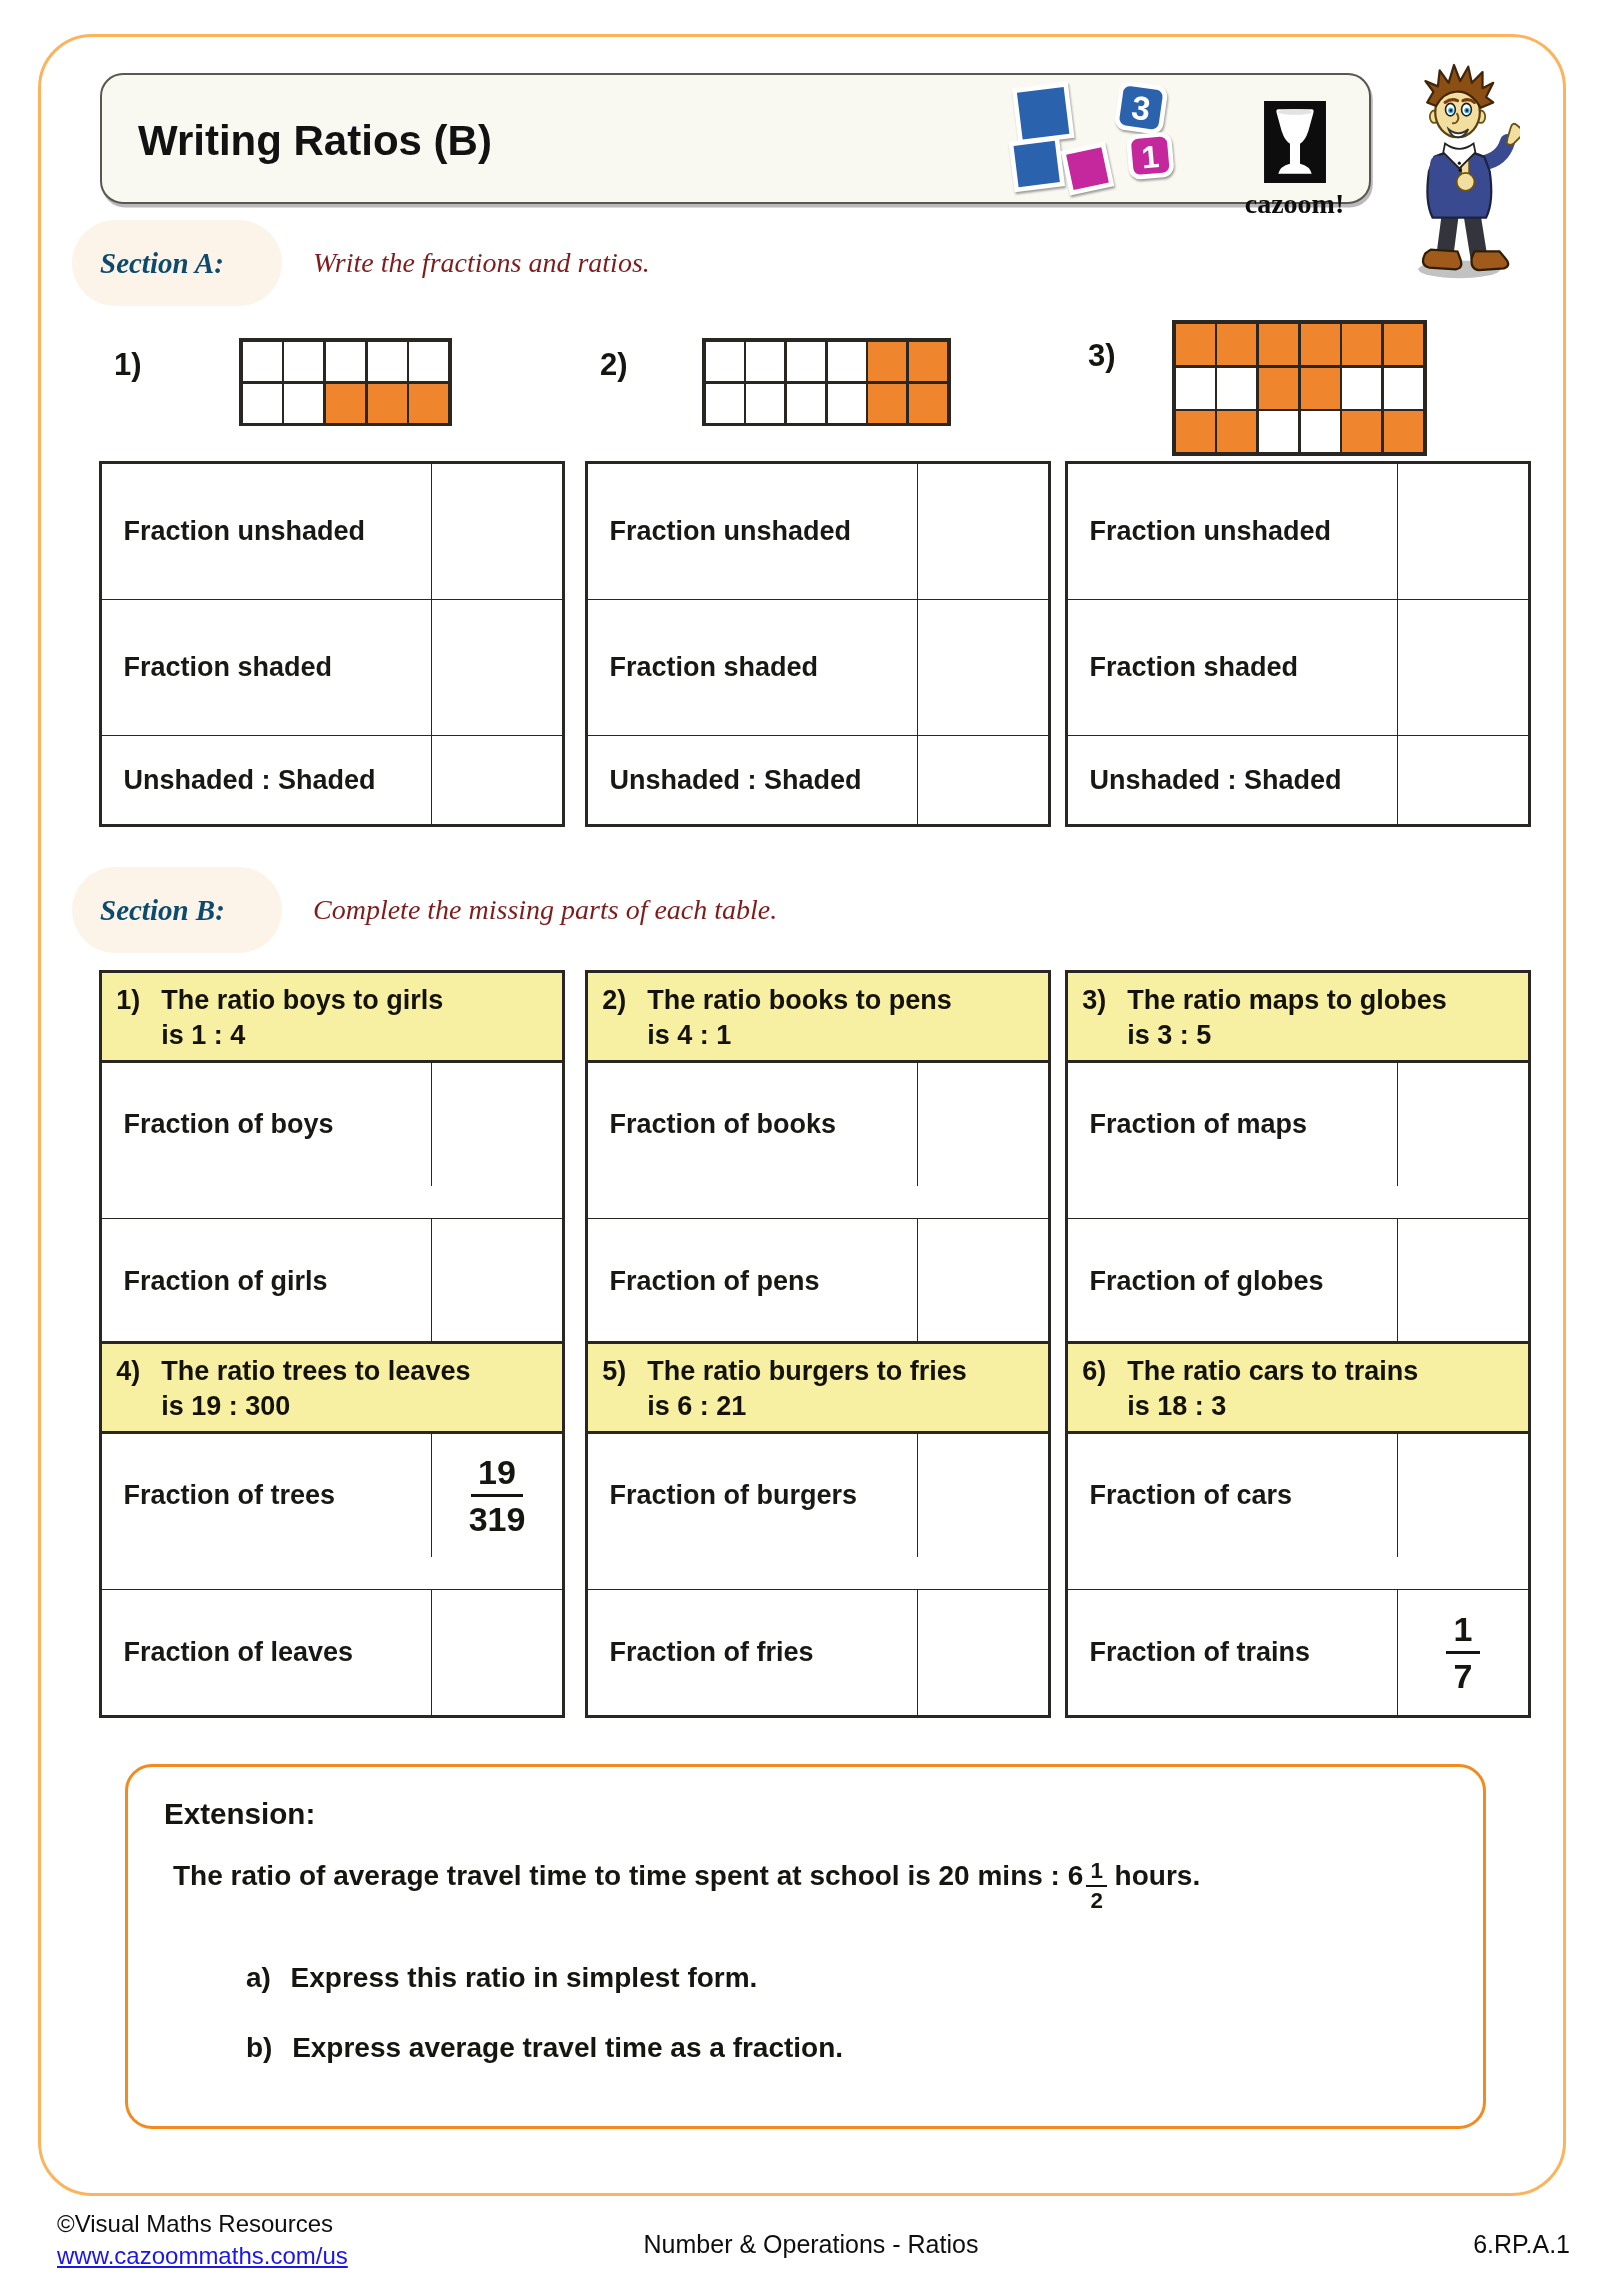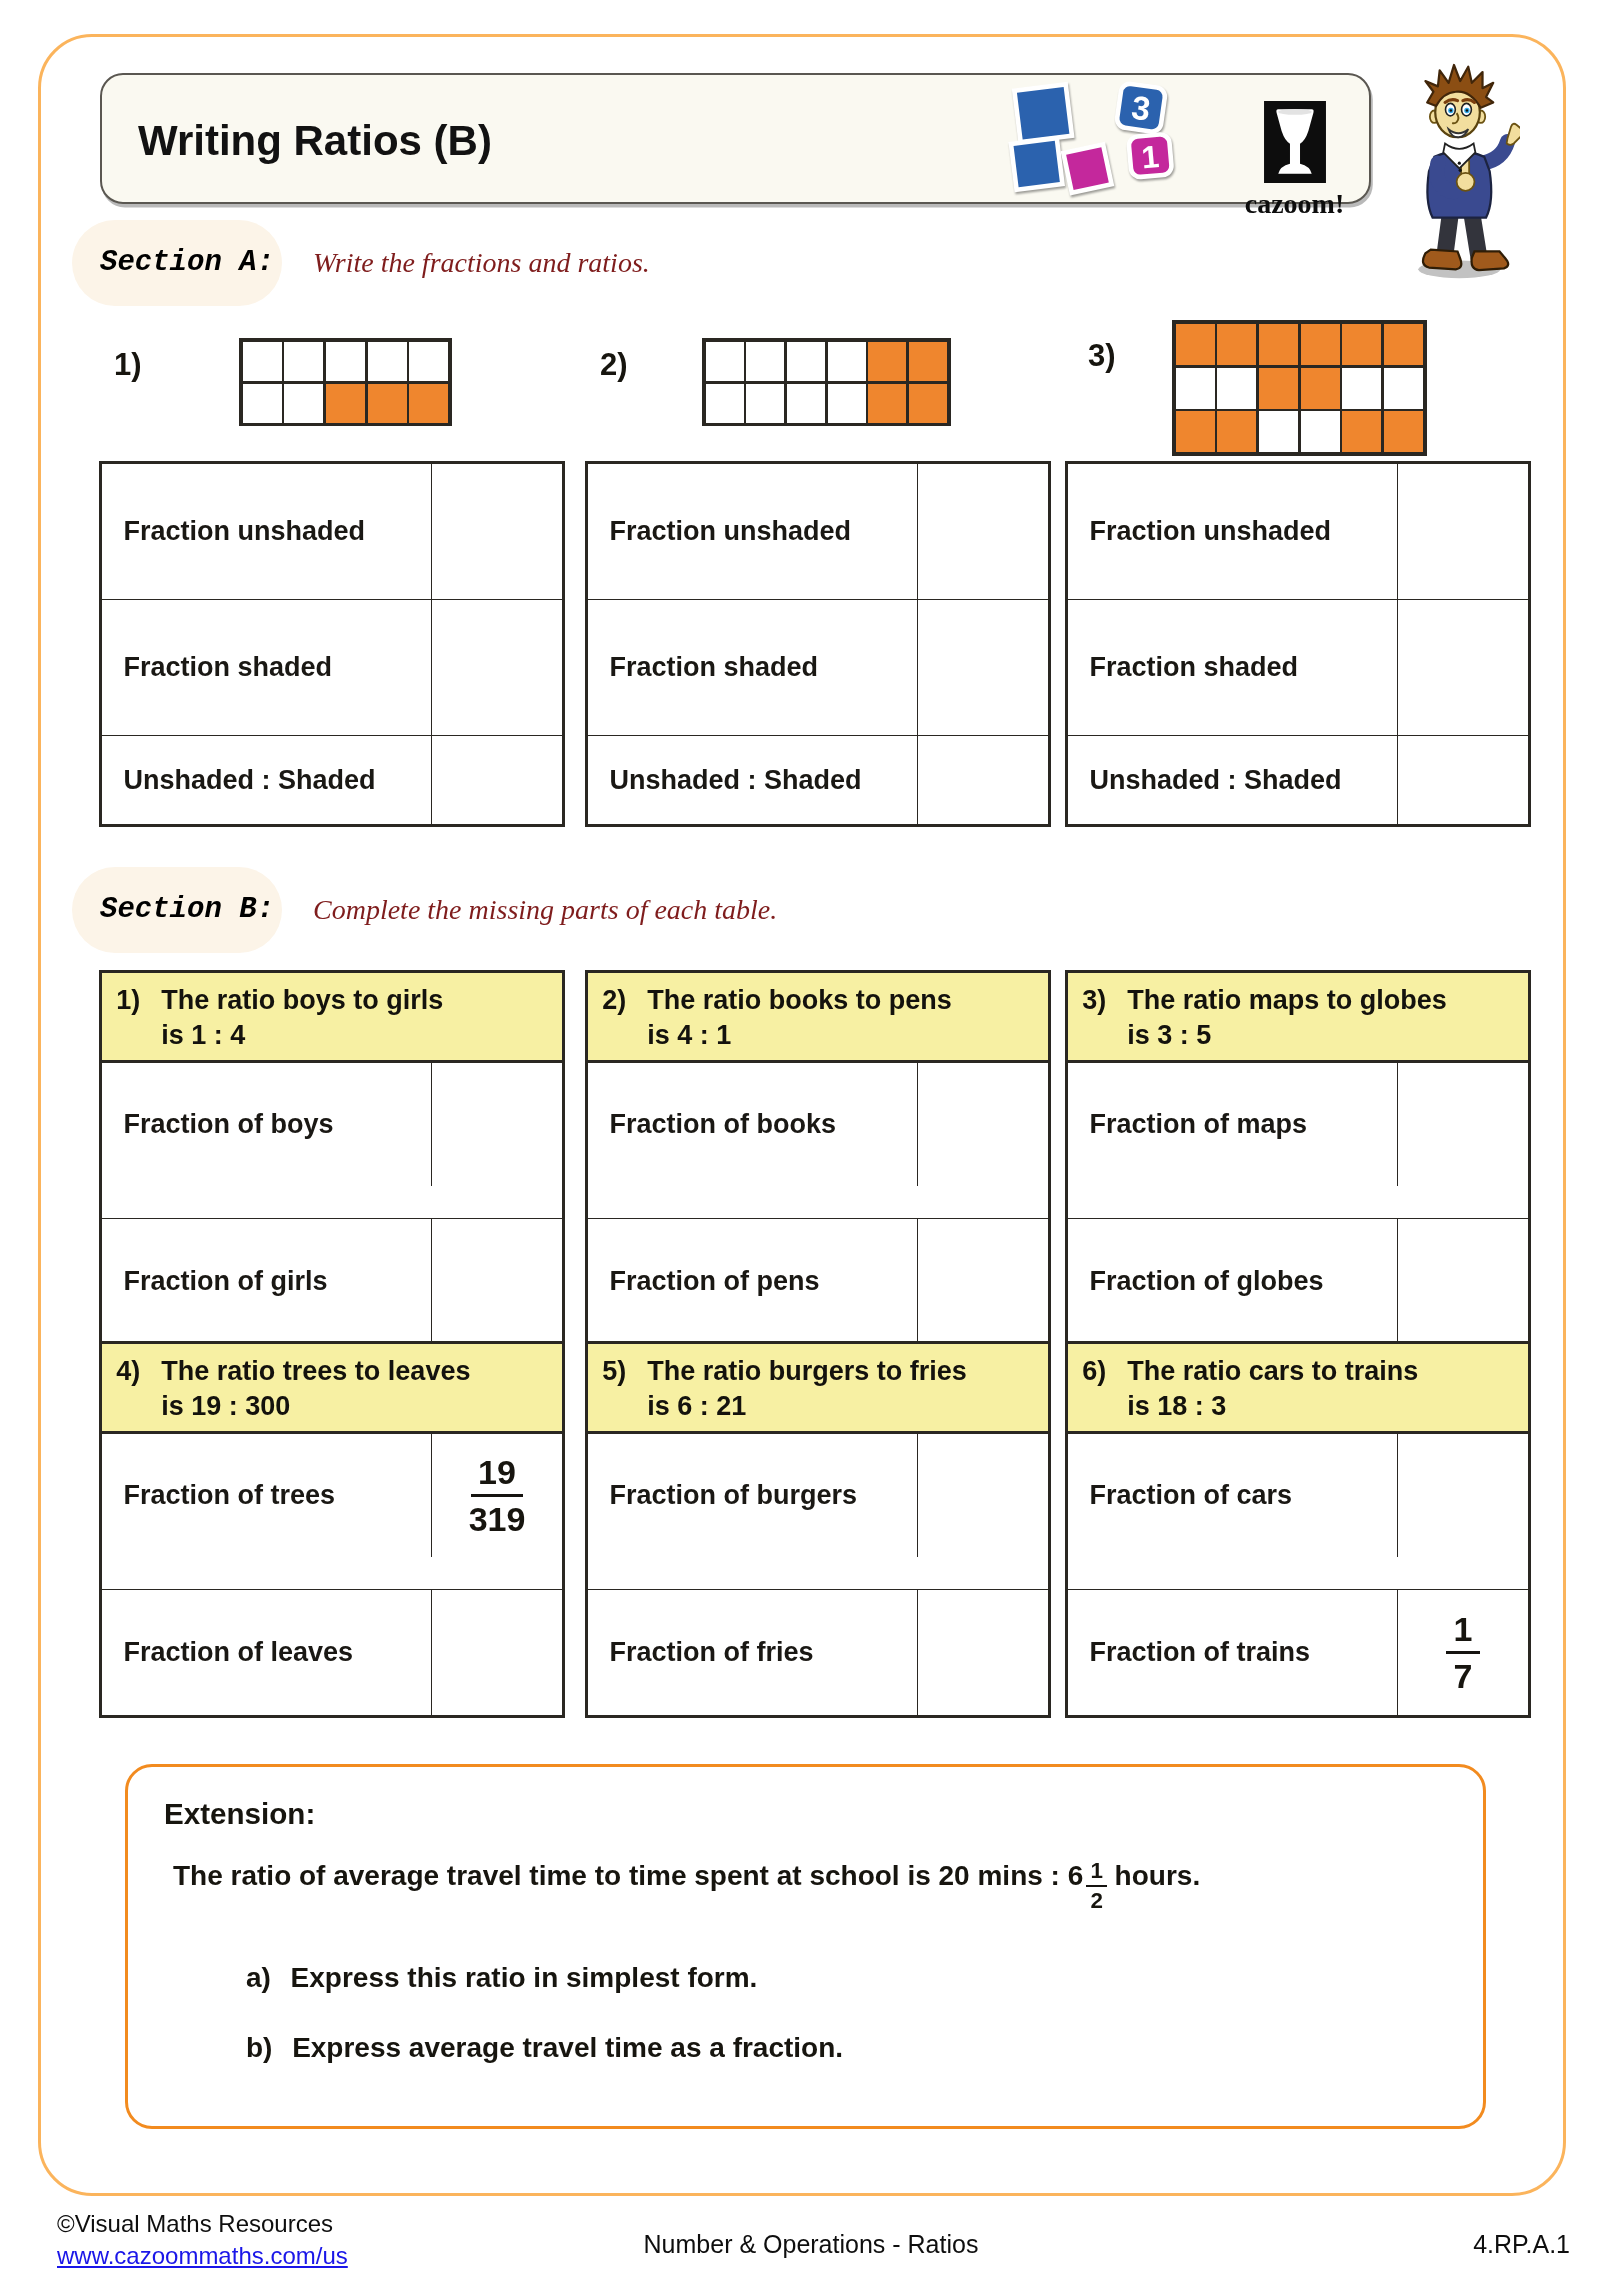--- a/index.html
+++ b/index.html
@@ -17,21 +17,21 @@
     border:2.7px solid #5a5751; border-radius:23px; box-shadow:1.8px 3.6px 0 rgba(80,80,80,.4); }
   .title { left:36px; top:0; height:131px; line-height:131px; font-size:42px; font-weight:bold; color:#121212; }
   .logo-tiles { left:900px; top:5.4px; width:206px; height:120px;
     filter:drop-shadow(1.8px 2.7px 1.3px rgba(0,0,0,.38)); }
   .cazoom-mark { left:1121px; top:26px; width:143px; text-align:center; }
   .cazoom-word { margin-top:1.8px; font-family:"Liberation Serif", serif; font-weight:bold; font-size:28px; color:#0d0d0d; }
 
   
   .sec-pill { left:72px; width:210px; height:86px; background:#FCF4E8; border-radius:43px; }
   .sec-label { left:100px; height:68px; line-height:86px;
-    font-family:Liberation Mono, monospace; font-style:italic; font-weight:bold; font-size:29px; color:#000000; }
+    font-family:Liberation Serif, serif; font-style:italic; font-weight:bold; font-size:29px; color:#0c4a6e; }
   .sec-instr { left:313px; height:86px; line-height:86px;
     font-family:Liberation Serif, serif; font-style:italic; font-size:28px; color:#7f1d1d; }
 
   
   .c0 { left:99px; } .c1 { left:585px; } .c2 { left:1065px; }
 
   
   .grid-block { width:466px; height:134px; }
   .qnum { font-size:31px; font-weight:bold; }
   .sq-grid { display:grid; background:var(--line,#2a2722); padding:3.6px; gap:2.7px; }
@@ -393,16 +393,16 @@
     </div>
     <div class="abs ext-item i1">
       <span class="ext-letter">b)</span>
       <span>Express average travel time as a fraction.</span>
     </div>
   </div>
 
   <div class="abs f-left">©Visual Maths Resources</div>
   <a class="abs f-link">www.cazoommaths.com/us</a>
   <div class="abs f-center">Number &amp; Operations - Ratios</div>
-  <div class="abs f-right">4.RP.A.1</div>
+  <div class="abs f-right">6.RP.A.1</div>
 
 </div>
 
 
 </body></html>

